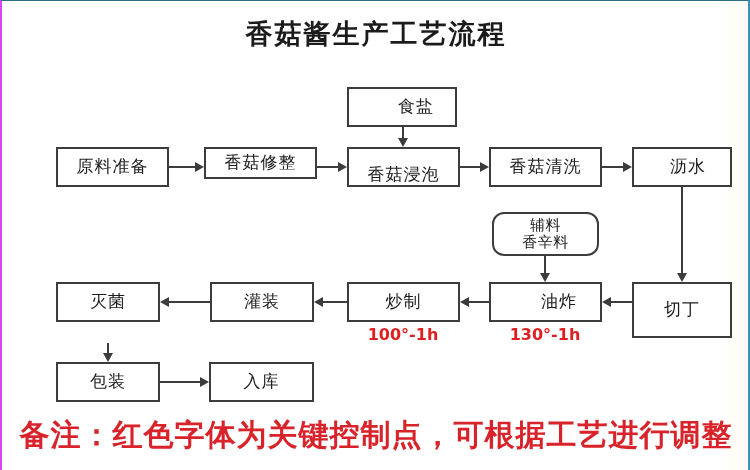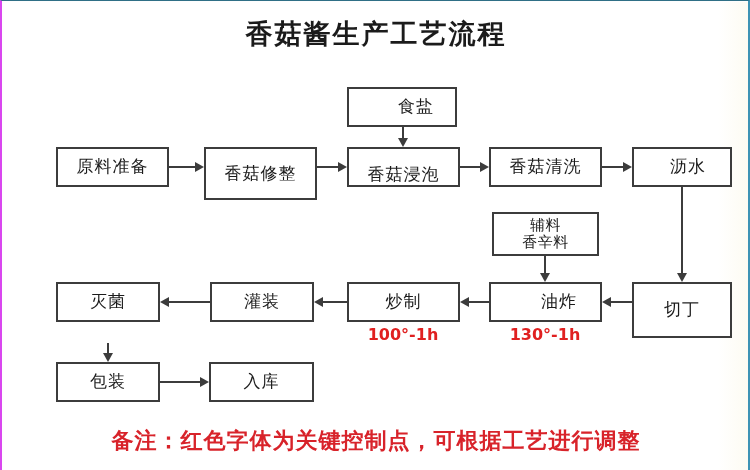--- a/index.html
+++ b/index.html
@@ -62,21 +62,21 @@
     text-align: center;
     white-space: nowrap;
   }
   .footer {
     position: absolute;
     left: 0; right: 0;
     bottom: 14px;
     text-align: center;
     color: #d8232a;
     font-weight: bold;
-    font-size: 22px;
+    font-size: 30px;
     letter-spacing: 1px;
   }
   
   .hline, .vline {
     position: absolute;
     background: #3c3c3c;
   }
   .hline { height: 2px; }
   .vline { width: 2px; }
   .arrow {
@@ -108,37 +108,37 @@
     <div class="title">香菇酱生产工艺流程</div>
 
     <div class="node" style="left:343px; top:85px; width:110px; height:40px;padding-left:28px;">
       <span>食盐</span>
     </div>
 
     <div class="node" style="left:52px; top:145px; width:113px; height:40px;">
       <span>原料准备</span>
     </div>
 
-    <div class="node" style="left:200px; top:145px; width:113px; height:53px;font-family:Liberation Serif, serif;">
+    <div class="node" style="left:200px; top:145px; width:113px; height:32px;font-family:Liberation Serif, serif;">
       <span>香菇修整</span>
     </div>
 
     <div class="node" style="left:343px; top:145px; width:113px; height:40px;align-items:flex-end;">
       <span>香菇浸泡</span>
     </div>
 
     <div class="node" style="left:485px; top:145px; width:113px; height:40px;">
       <span>香菇清洗</span>
     </div>
 
     <div class="node" style="left:628px; top:145px; width:100px; height:40px;padding-left:12px;">
       <span>沥水</span>
     </div>
 
-    <div class="node two-line" style="left:488px; top:210px; width:107px; height:44px;">
+    <div class="node two-line" style="left:488px; top:210px; width:107px; height:44px;border-radius:12px;">
       <span>辅料</span>
       <span>香辛料</span>
     </div>
 
     <div class="node" style="left:628px; top:280px; width:100px; height:56px;">
       <span>切丁</span>
     </div>
 
     <div class="node" style="left:485px; top:280px; width:113px; height:40px;padding-left:27px;">
       <span>油炸</span>

